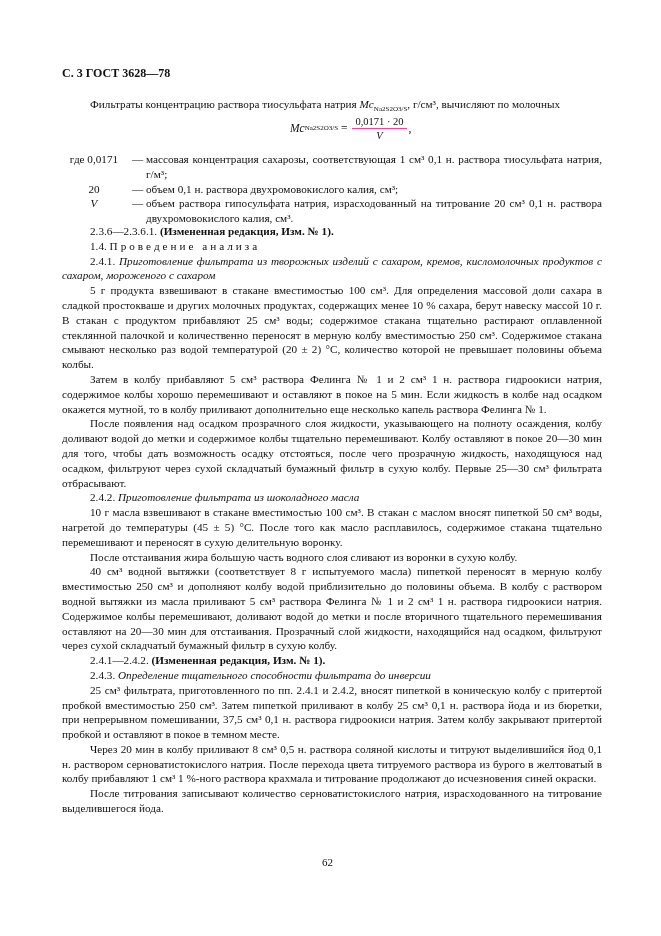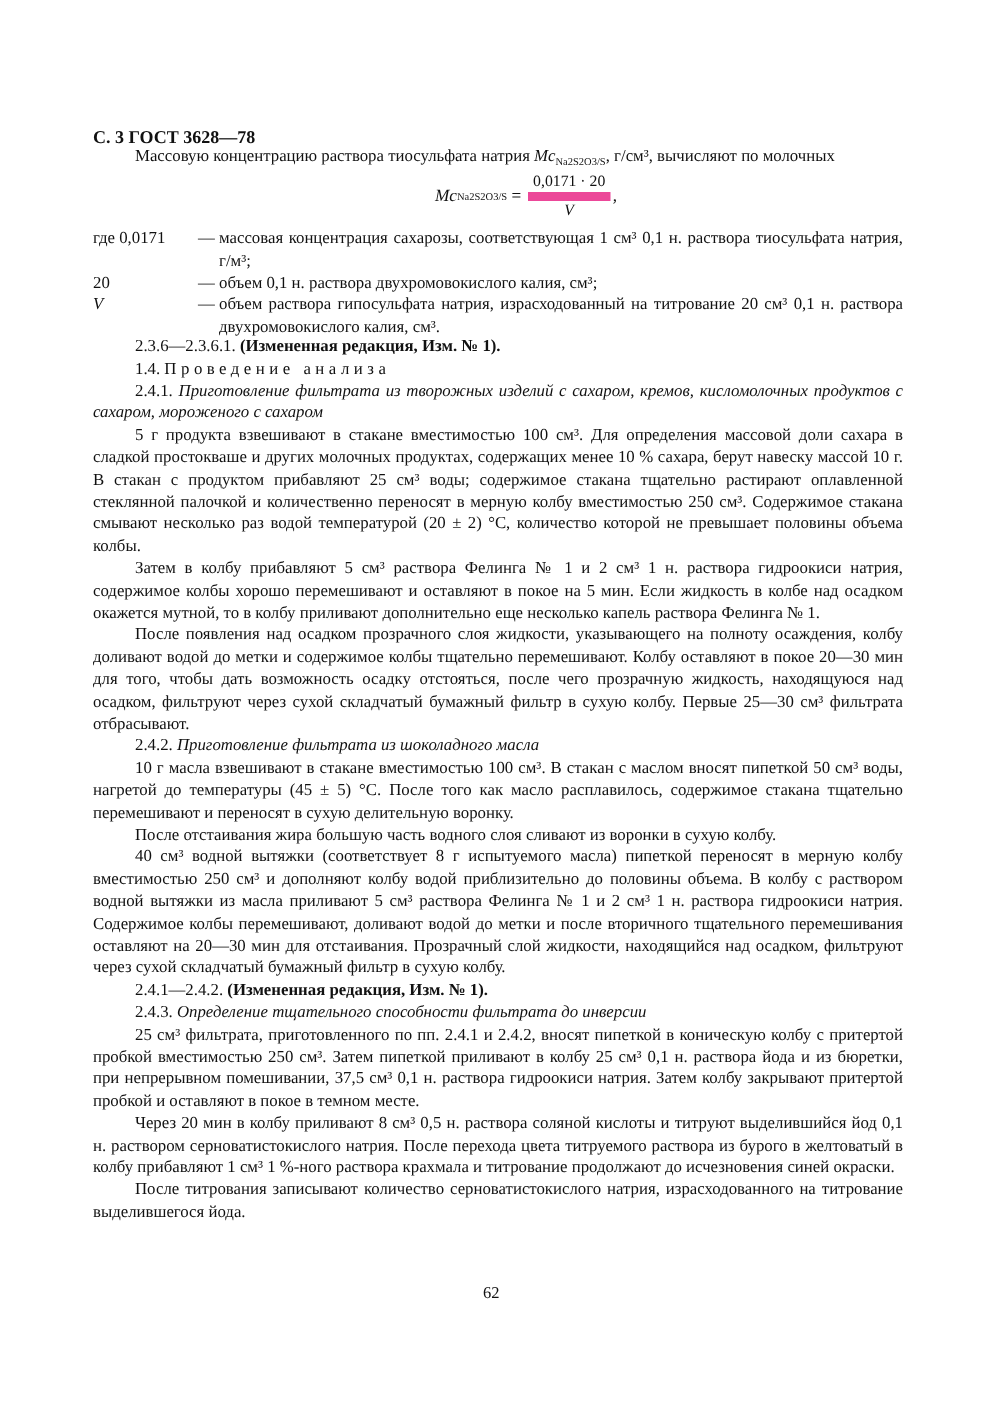--- a/index.html
+++ b/index.html
@@ -1,47 +1,47 @@
 <!DOCTYPE html>
 <html><head>
 <meta charset="utf-8">
 <style>
   html, body { margin: 0; padding: 0; background: #ffffff; }
   body {
     width: 661px; height: 936px; position: relative; overflow: hidden;
     font-family: "Liberation Serif", "DejaVu Serif", serif;
     color: #111111; font-size: 11.2px; line-height: 14.8px;
   }
-  .header { position: absolute; left: 62px; top: 84px; font-weight: bold; font-size: 12px; }
+  .header { position: absolute; left: 62px; top: 66px; font-weight: bold; font-size: 12px; }
   .p { text-align: justify; margin: 0; }
   .ind { text-indent: 28px; }
   .lead { position: absolute; left: 90px; top: 97px; width: 512px; white-space: nowrap; }
   .formula { position: absolute; left: 290px; top: 115px; display: flex; align-items: center; font-size: 11.5px; }
   .frac { display: inline-flex; flex-direction: column; align-items: center; margin: 0 2px; }
-  .frac .num { border-bottom: 6px solid #ec4899; padding: 0 3px; font-size: 10.5px; line-height: 13px; }
+  .frac .num { border-bottom: 1px solid #ec4899; padding: 0 3px; font-size: 10.5px; line-height: 13px; }
   .frac .den { font-style: italic; font-size: 10.5px; line-height: 13px; }
   .sub { font-size: 7px; vertical-align: -3px; }
   .it { font-style: italic; }
   .b { font-weight: bold; }
   .sp { letter-spacing: 3px; }
   .defs { position: absolute; left: 62px; top: 152px; width: 540px; }
   .def { display: flex; }
-  .def .term { width: 64px; text-align: left; padding-right: 6px; flex-shrink: 0; white-space: nowrap; }
+  .def .term { width: 64px; text-align: center; padding-right: 6px; flex-shrink: 0; white-space: nowrap; }
   .def .dash { width: 14px; flex-shrink: 0; }
   .def .txt { flex: 1; text-align: justify; }
   .body { position: absolute; left: 62px; top: 224px; width: 540px; }
   .pagenum { position: absolute; left: 322px; top: 855px; font-size: 11px; }
 </style>
 </head>
 <body>
 
 <div class="header">С. 3 ГОСТ 3628—78</div>
 
 <div class="lead">
-  <span>Массовую концентрацию раствора тиосульфата натрия </span><span class="it">Mc</span><span class="sub">Na2S2O3/S</span><span>, г/см³, вычисляют по молочных</span>
+  <span>Фильтраты концентрацию раствора тиосульфата натрия </span><span class="it">Mc</span><span class="sub">Na2S2O3/S</span><span>, г/см³, вычисляют по молочных</span>
 </div>
 
 <div class="formula">
   <span class="it">Mc</span>
     <span class="sub">Na2S2O3/S</span>
   <span style="white-space:pre"> = </span>
   <span class="frac">
     <span class="num">0,0171 · 20</span>
     <span class="den">V</span>
   </span>

